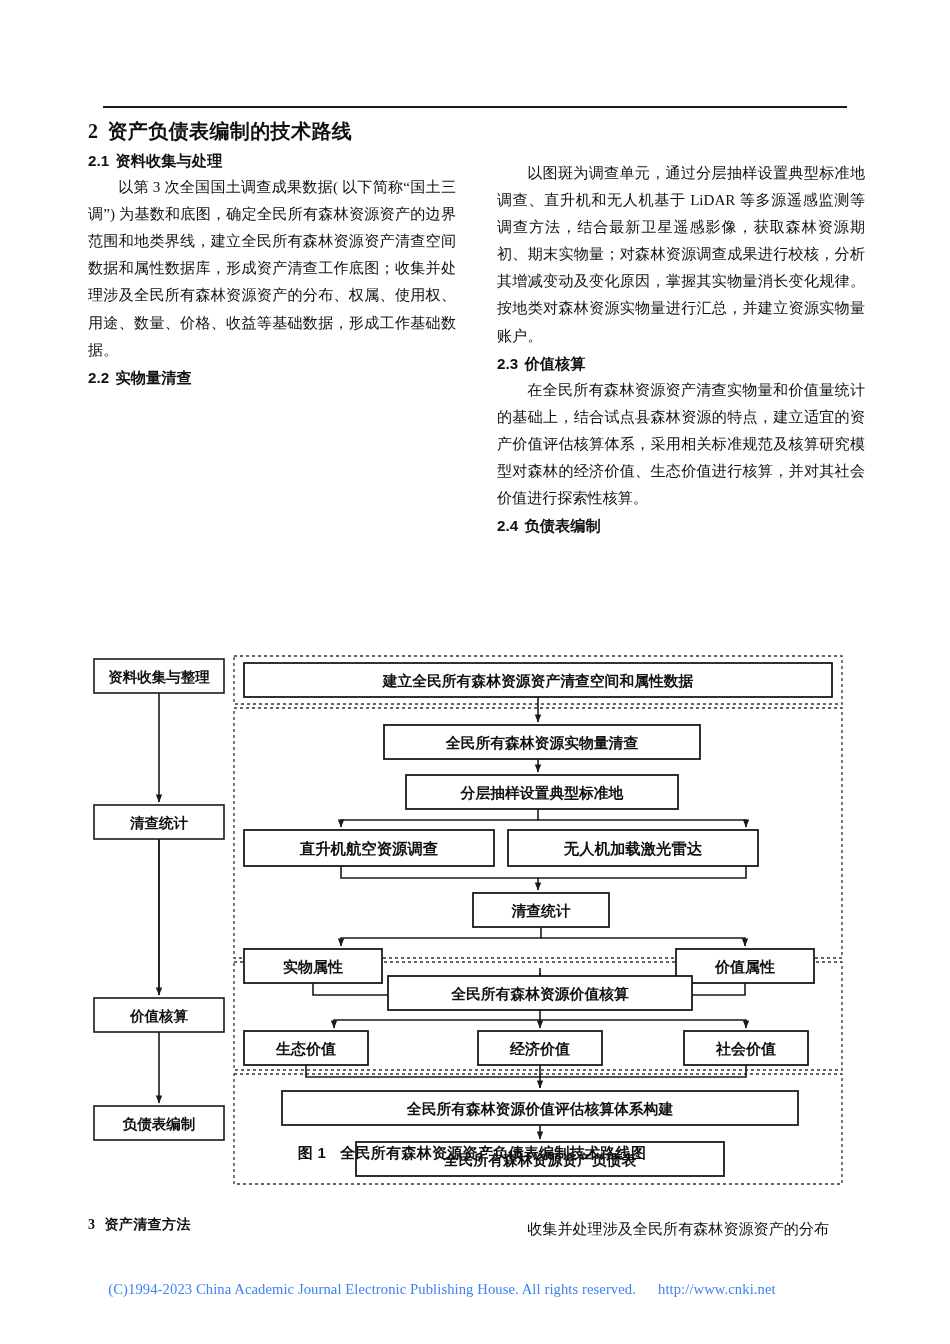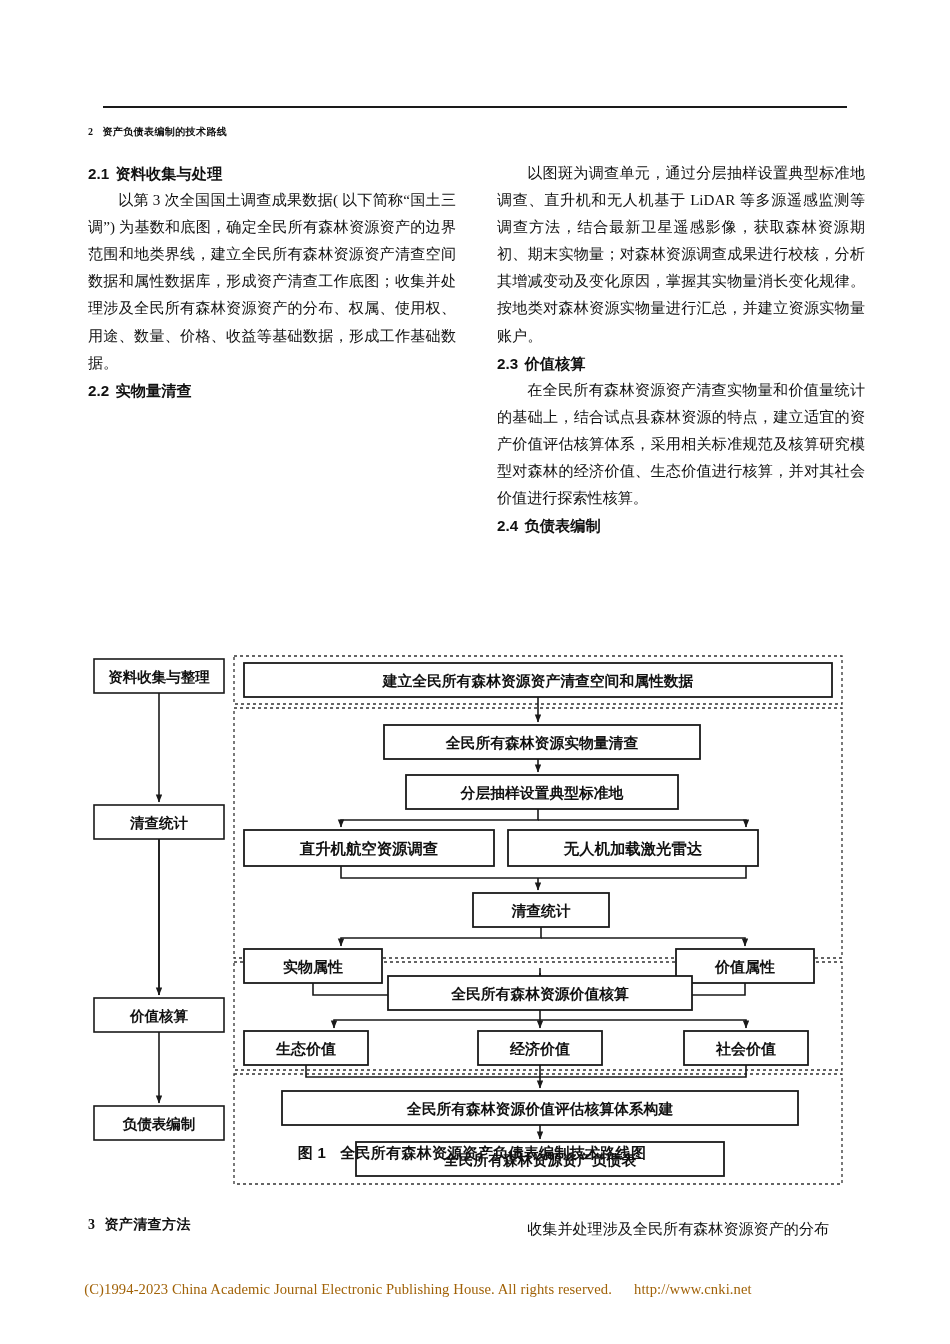--- a/index.html
+++ b/index.html
@@ -49,23 +49,23 @@
     font-size: 15.1px;
     line-height: 27.1px;
     text-align: justify;
     text-justify: inter-ideograph;
   }
   .col-left  { left: 88px; }
   .col-right { left: 497px; margin-top: 42px; }
 
   .h2 {
     font-weight: bold;
-    font-size: 10px;
+    font-size: 20px;
     line-height: 27px;
-    margin: 0 0 15px 0;
+    margin: 0 0 2px 0;
     letter-spacing: .4px;
   }
   .h2 .num { margin-right: 9px; }
   .h3 {
     font-weight: bold;
     font-size: 15.2px;
     line-height: 27.1px;
     margin: 0;
     font-family: "Liberation Sans", "DejaVu Sans", sans-serif;
     letter-spacing: .1px;
@@ -119,23 +119,24 @@
   }
 
   
   .footer {
     position: absolute;
     left: 0;
     top: 1281px;
     width: 836px;
     text-align: center;
     font-size: 14.6px;
-    color: #a16207;
+    color: #3b82f6;
     font-family: "Liberation Serif", "DejaVu Serif", serif;
     letter-spacing: .1px;
+    padding-left: 24px;
   }
   .footer .url { margin-left: 22px; }
 </style>
 </head>
 <body>
 
 <div class="page">
 
   <div class="rule"></div>
 

